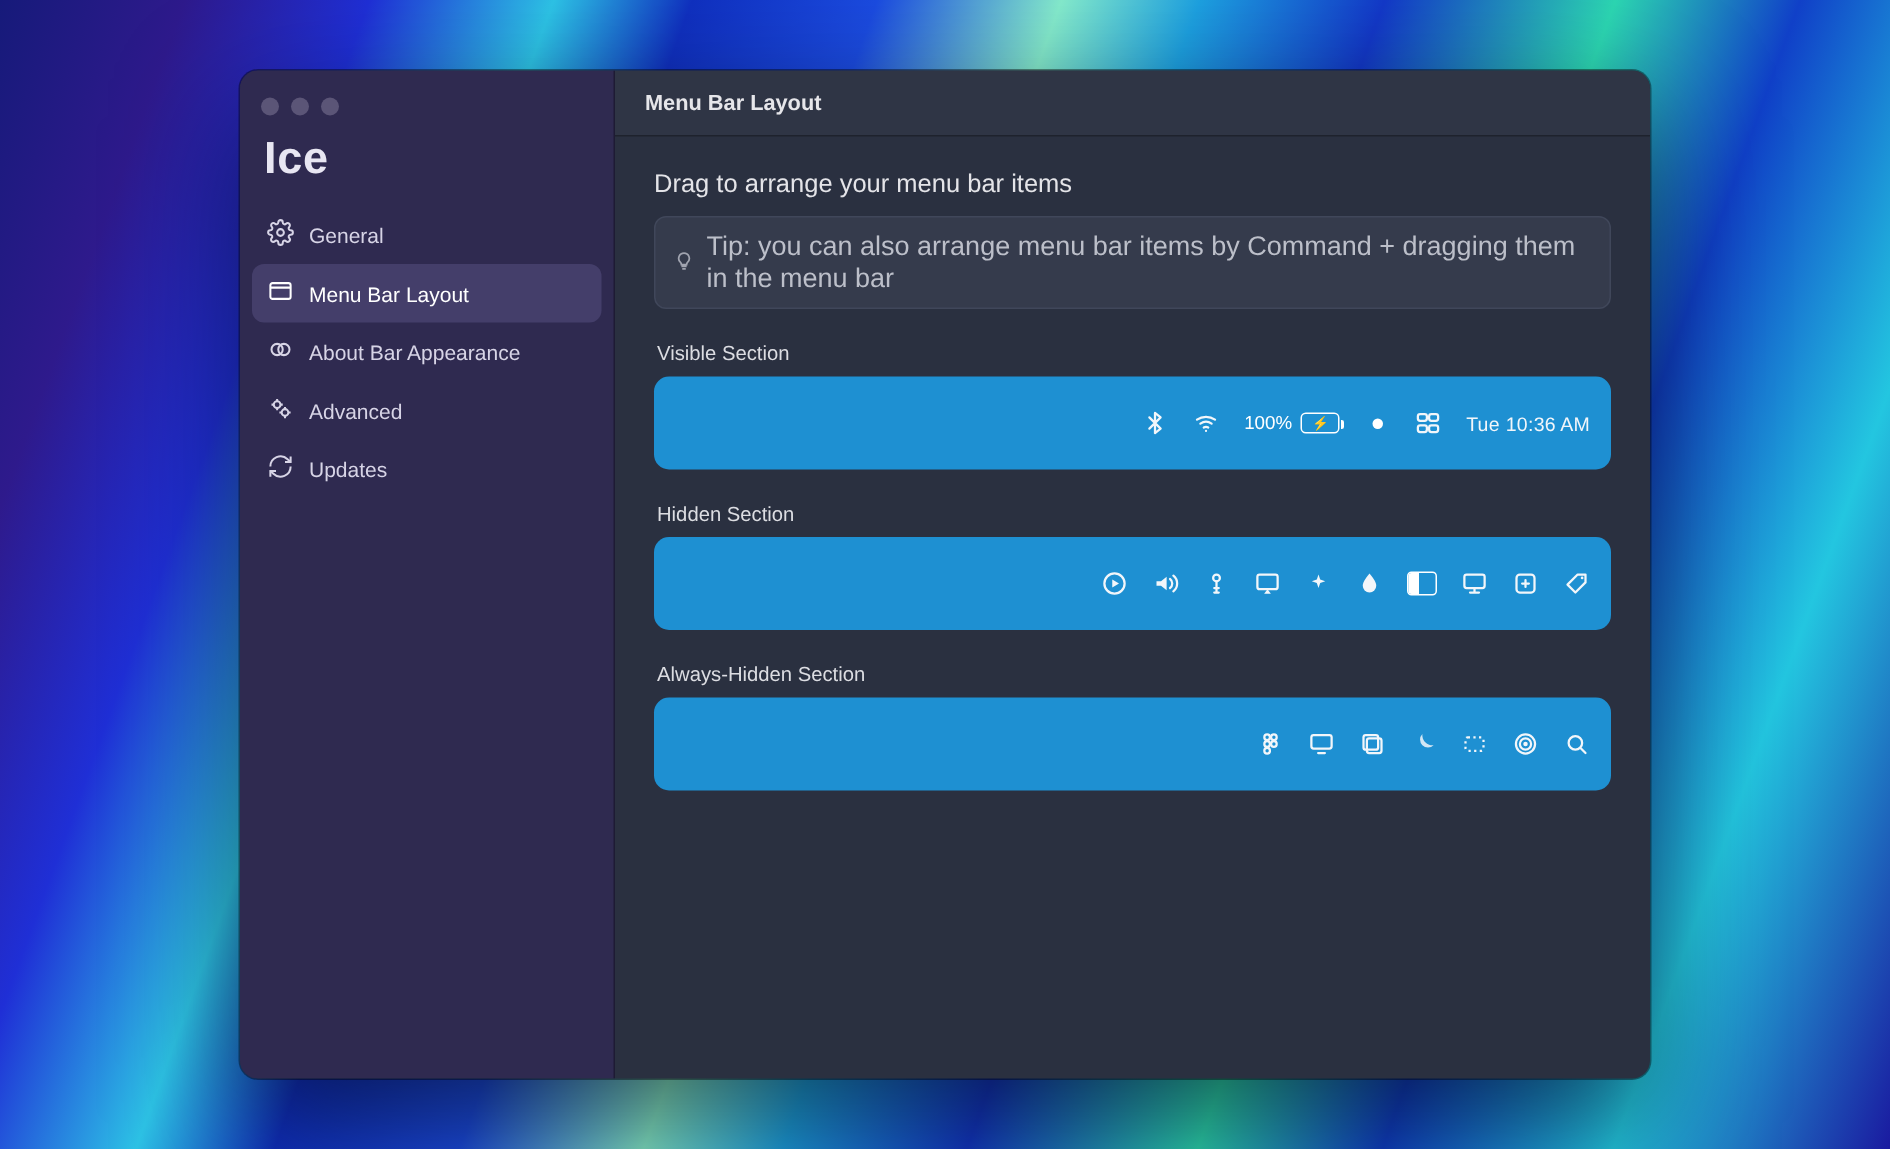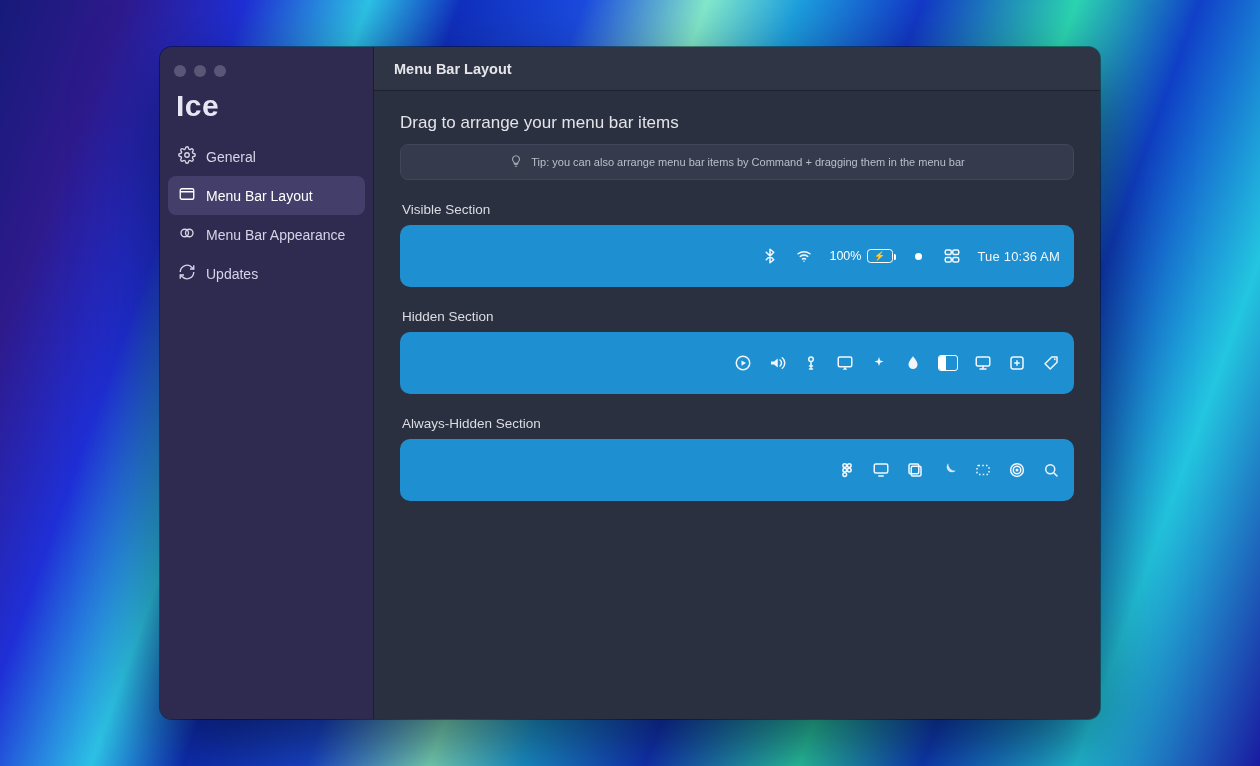--- a/index.html
+++ b/index.html
@@ -18,21 +18,21 @@
     width: 940px; height: 672px;
     background: #2a3040;
     border-radius: 12px;
     box-shadow: 0 30px 80px rgba(0,0,0,0.55), 0 0 0 1px rgba(0,0,0,0.4);
     display: flex;
     overflow: hidden;
     position: relative;
   }
   
   .sidebar {
-    width: 214px;
+    width: 250px;
     background: #2f2a50;
     border-right: 1px solid rgba(0,0,0,0.35);
     display: flex; flex-direction: column;
     padding-top: 10px;
   }
   .traffic {
     display: flex; gap: 8px; padding: 8px 14px 10px 14px;
   }
   .tdot { width: 12px; height: 12px; border-radius: 50%; background: #5b5577; }
   .app-title {
@@ -57,21 +57,21 @@
     padding: 0 20px;
     color: #e6e6ea; font-size: 14.5px; font-weight: 600;
     background: #2f3545;
     border-bottom: 1px solid rgba(0,0,0,0.35);
   }
   .content { flex:1; padding: 22px 26px; overflow:auto; }
   .heading { color: #e4e4e8; font-size: 17px; font-weight: 500; margin-bottom: 11px; }
   .tip {
     background: #353b4c; border: 1px solid #40475a;
     border-radius: 8px; padding: 9px 12px;
-    color: #bcbfc9; font-size: 11px;
+    color: #bcbfc9; font-size: 18px;
     display: flex; align-items: center; justify-content: center; gap: 8px;
     margin-bottom: 22px;
   }
   .tip svg { width: 14px; height: 14px; opacity: 0.8; }
   .section-label { color: #dcdde2; font-size: 13.5px; margin: 0 0 8px 2px; }
   .strip {
     background: #1e90d2;
     border-radius: 10px;
     height: 62px;
     display: flex; align-items: center; justify-content: flex-end;
@@ -131,21 +131,29 @@
               <rect x="3" y="5" width="18" height="14" rx="2"></rect>
               <line x1="3" y1="9" x2="21" y2="9"></line>
             </svg></span>
     <span class="lbl">Menu Bar Layout</span>
         </div>
         <div class="nav-item">
           <span><svg viewBox="0 0 24 24" fill="none" stroke="currentColor" stroke-width="1.8">
               <circle cx="9" cy="12" r="5"></circle>
               <circle cx="15" cy="12" r="5"></circle>
             </svg></span>
-    <span class="lbl">Menu Bar Appearance</span>
+    <span class="lbl">About Bar Appearance</span>
+        </div>
+        <div class="nav-item">
+          <span><svg viewBox="0 0 24 24" fill="none" stroke="currentColor" stroke-width="1.8">
+              <circle cx="9" cy="9" r="3"></circle>
+              <circle cx="16" cy="16" r="3"></circle>
+              <path d="M9 4v2M9 12v2M4 9h2M12 9h2M16 11v2M16 19v2M11 16h2M19 16h2"></path>
+            </svg></span>
+    <span class="lbl">Advanced</span>
         </div>
         <div class="nav-item">
           <span><svg viewBox="0 0 24 24" fill="none" stroke="currentColor" stroke-width="1.8">
               <path d="M3 12a9 9 0 0 1 15.3-6.4L21 8M21 12a9 9 0 0 1-15.3 6.4L3 16"></path>
               <path d="M21 3v5h-5M3 21v-5h5"></path>
             </svg></span>
     <span class="lbl">Updates</span>
         </div>
       </nav>
   </aside>

